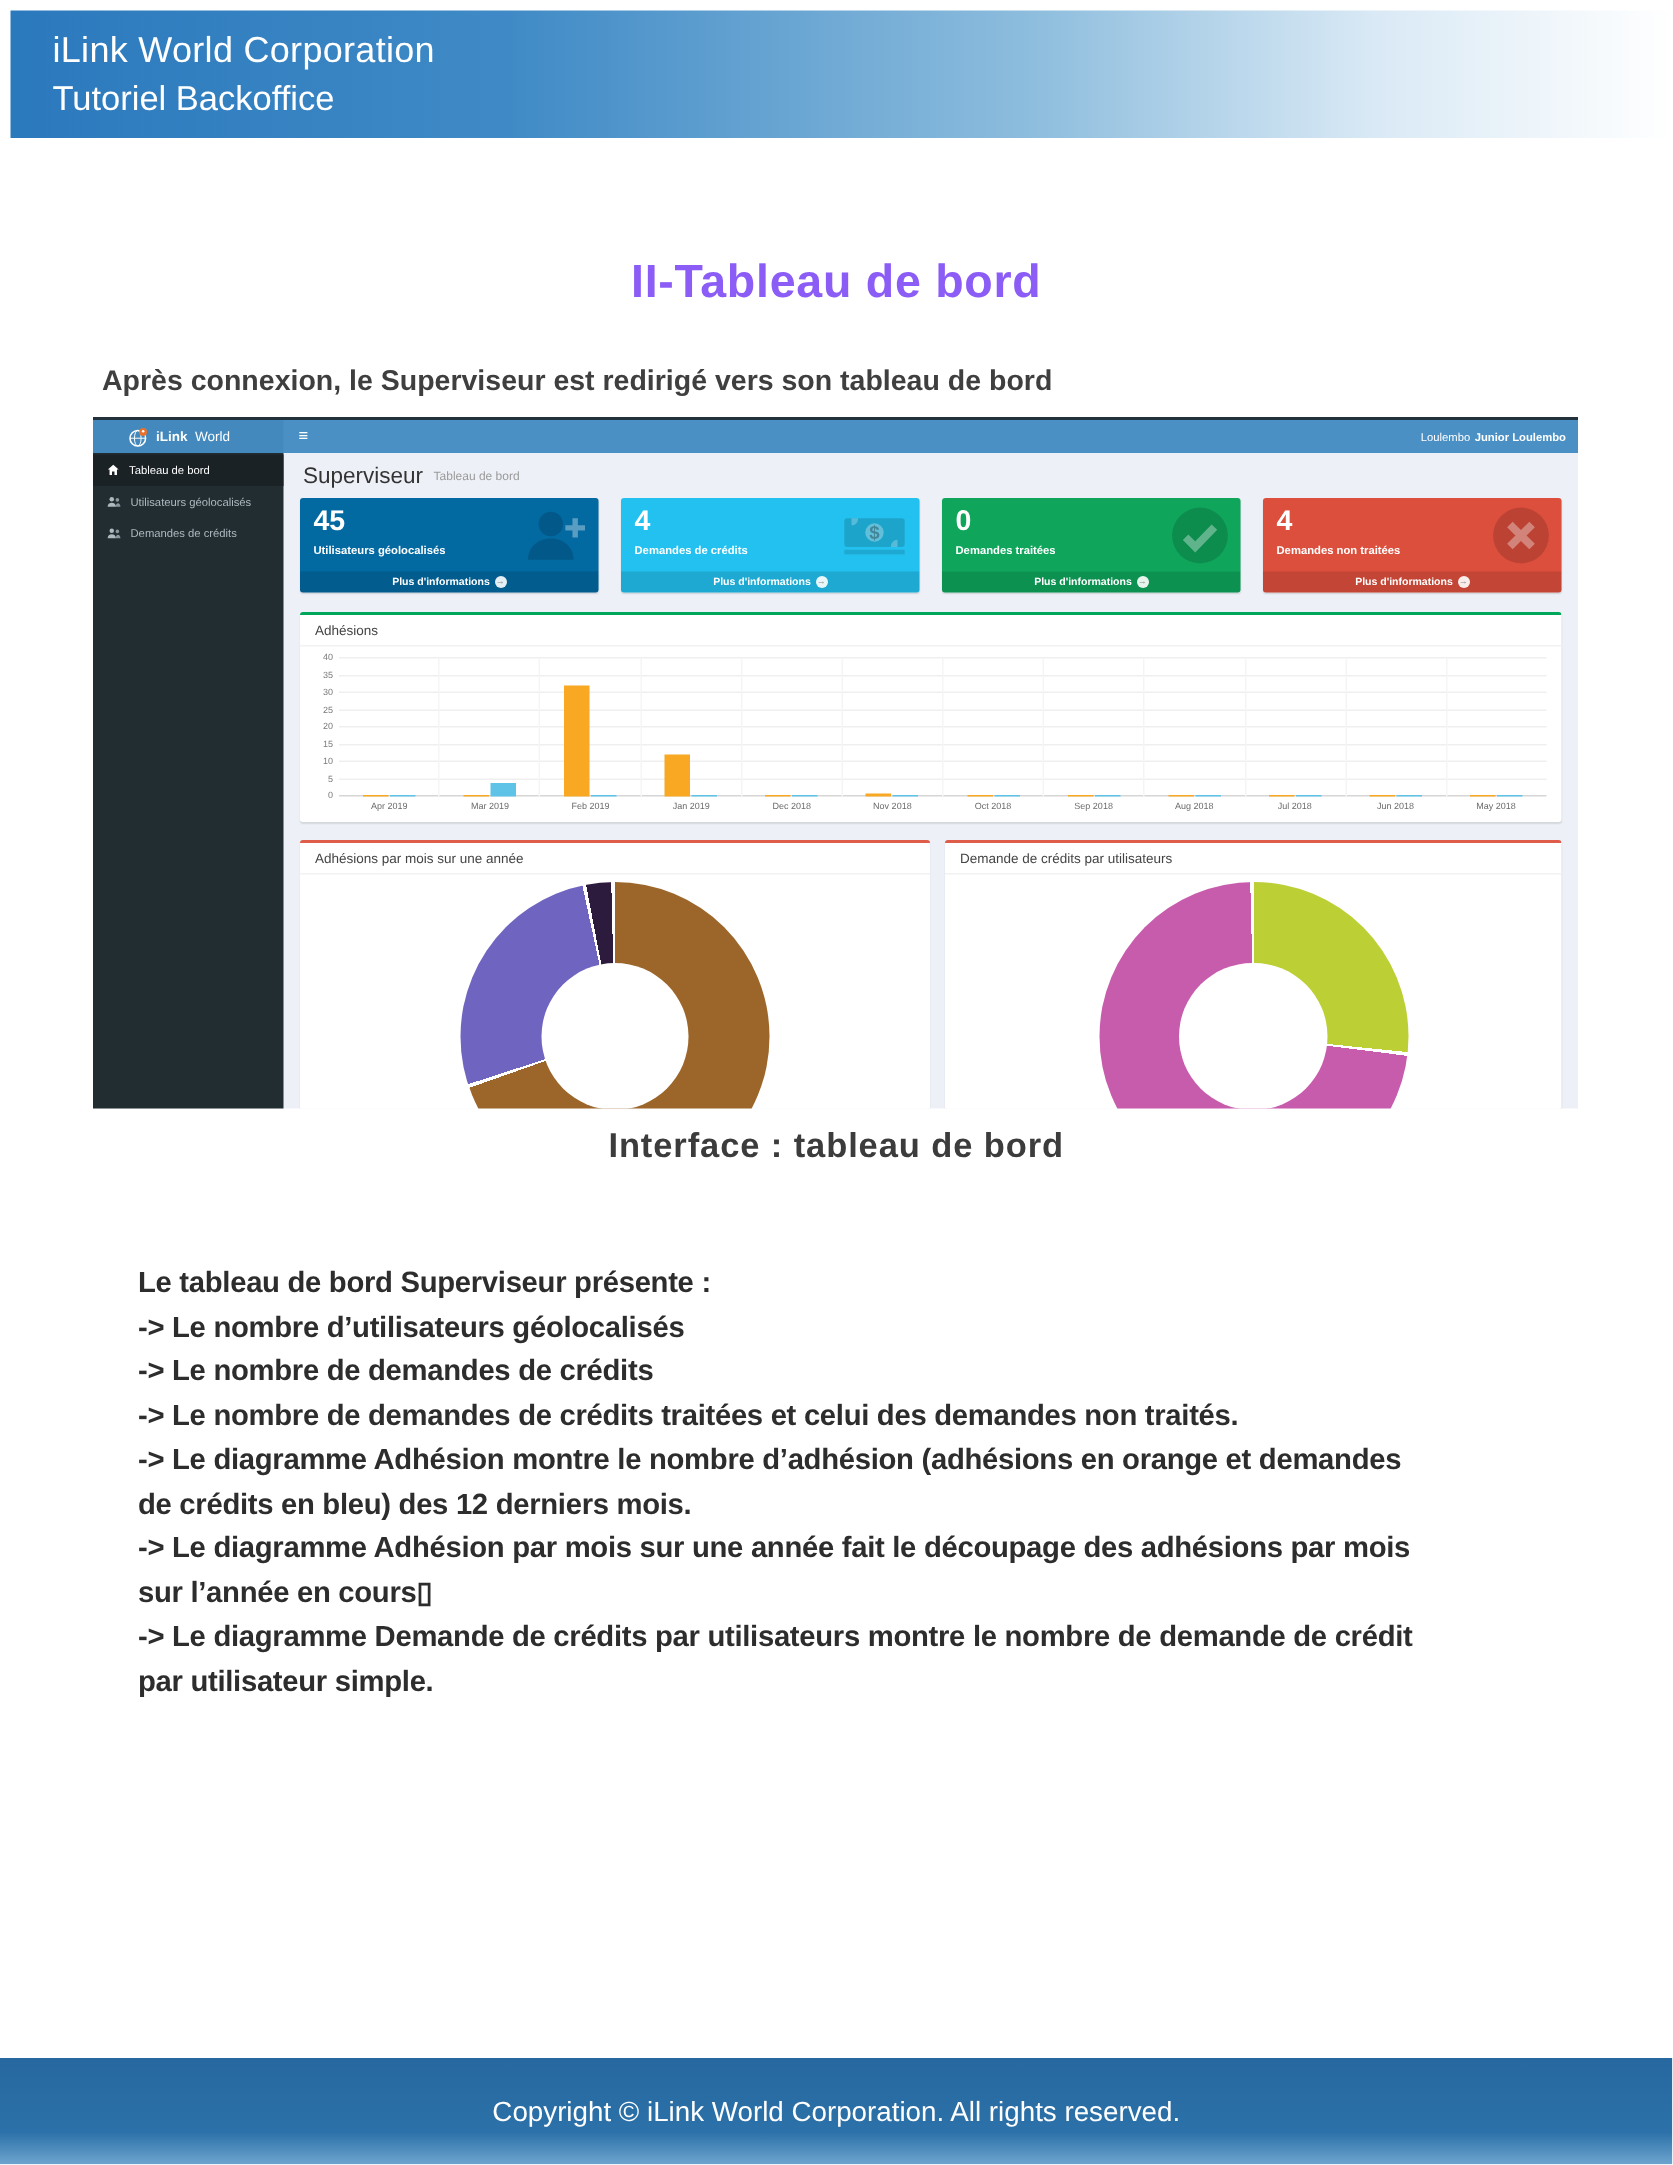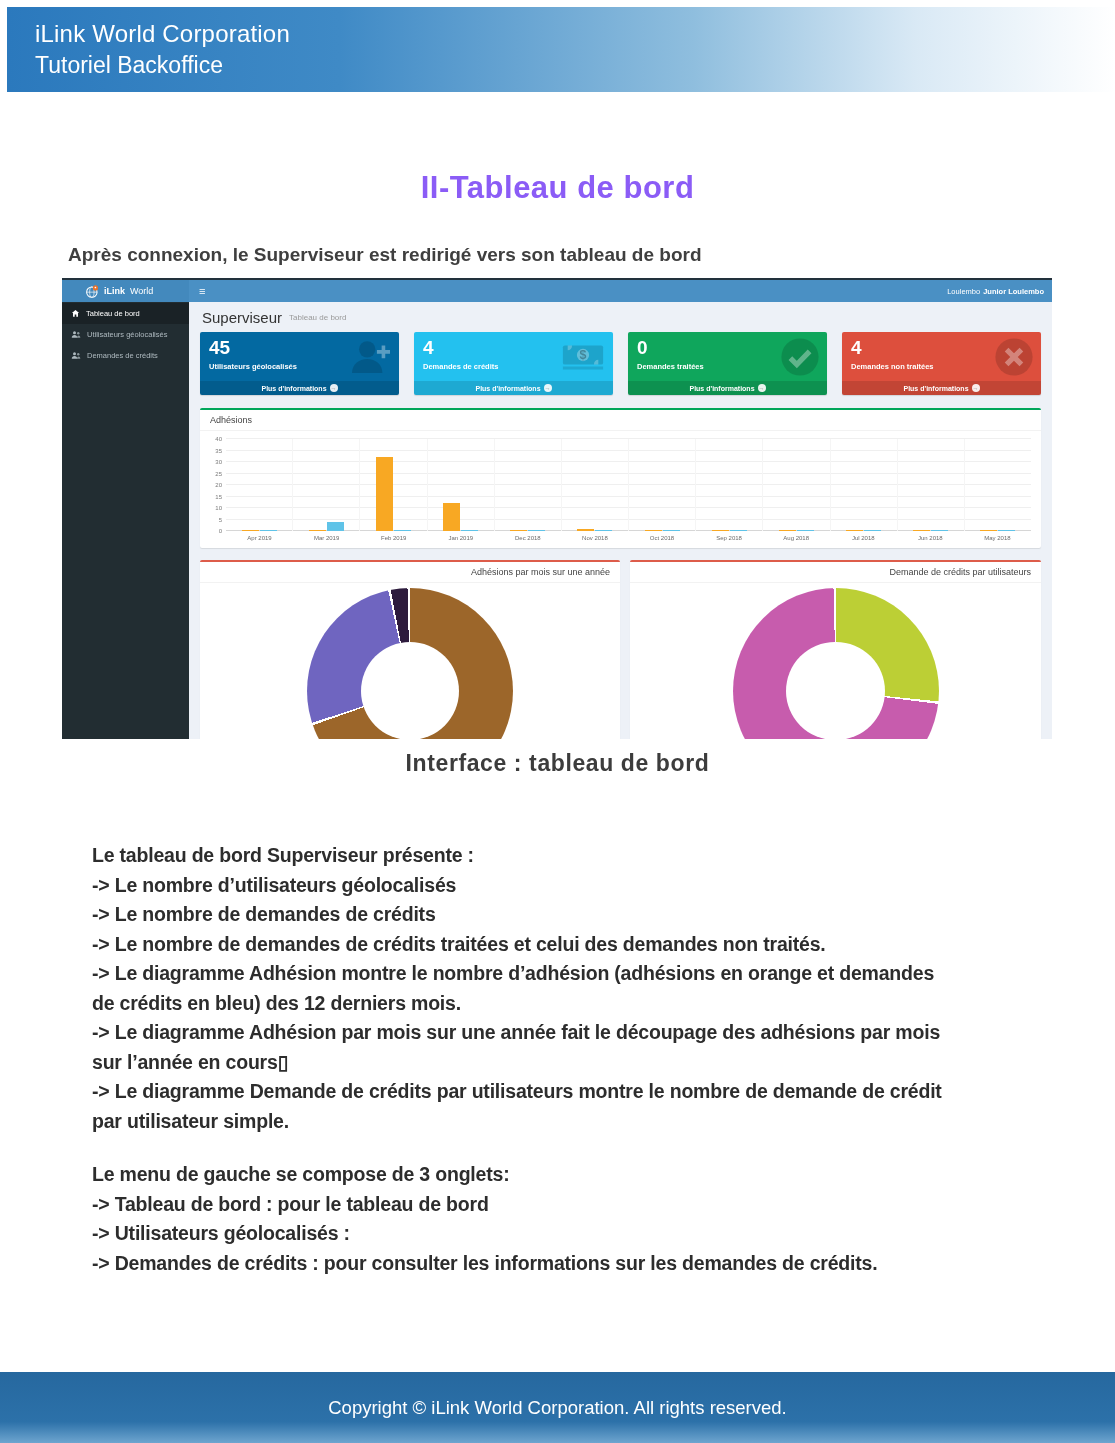--- a/index.html
+++ b/index.html
@@ -72,21 +72,21 @@
   .gridline{position:absolute;left:0;right:0;height:1px;background:#efefef;}
   .gridline.base{background:#d6d6d6;}
   .groups{position:absolute;left:0;right:0;top:0;bottom:0;display:flex;}
   .bar-group{flex:1;display:flex;align-items:flex-end;justify-content:center;gap:1px;border-left:1px solid #f5f5f5;}
   .bar-group:first-child{border-left:none;}
   .bar{width:17px;}
   .x-labels{display:flex;margin-left:18px;margin-top:4px;}
   .x-labels span{flex:1;text-align:center;font-size:6px;color:#6b6b6b;}
 
   
-  .donut-row{display:flex;gap:10px;margin-top:12px;align-items:stretch;text-align:right;}
+  .donut-row{display:flex;gap:10px;margin-top:12px;align-items:stretch;}
   .donut-panel{border-top:2px solid;box-sizing:border-box;height:196px;overflow:hidden;}
   #donut-panel-0{width:420px;flex:none;}
   #donut-panel-1{flex:1;}
   .donut{width:206px;height:206px;border-radius:50%;margin:5px auto 0 auto;position:relative;}
   .donut::after{content:"";position:absolute;left:26%;top:26%;right:26%;bottom:26%;
                 border-radius:50%;background:#fff;}
 </style>
 </head>
 <body>
 
@@ -334,21 +334,17 @@
   <div class="doc-body" id="body-p1">Le tableau de bord Superviseur présente :
 -&gt; Le nombre d’utilisateurs géolocalisés
 -&gt; Le nombre de demandes de crédits
 -&gt; Le nombre de demandes de crédits traitées et celui des demandes non traités.
 -&gt; Le diagramme Adhésion montre le nombre d’adhésion (adhésions en orange et demandes
 de crédits en bleu) des 12 derniers mois.
 -&gt; Le diagramme Adhésion par mois sur une année fait le découpage des adhésions par mois
 sur l’année en cours▯
 -&gt; Le diagramme Demande de crédits par utilisateurs montre le nombre de demande de crédit
 par utilisateur simple.</div>
-  <div class="doc-body" id="body-p2">Le menu de gauche se compose de 3 onglets:
--&gt; Tableau de bord : pour le tableau de bord
--&gt; Utilisateurs géolocalisés :
--&gt; Demandes de crédits : pour consulter les informations sur les demandes de crédits.</div>
 
   <div class="ftr">
     <span>Copyright © iLink World Corporation. All rights reserved.</span>
   </div>
 </div>
 
 </body></html>

